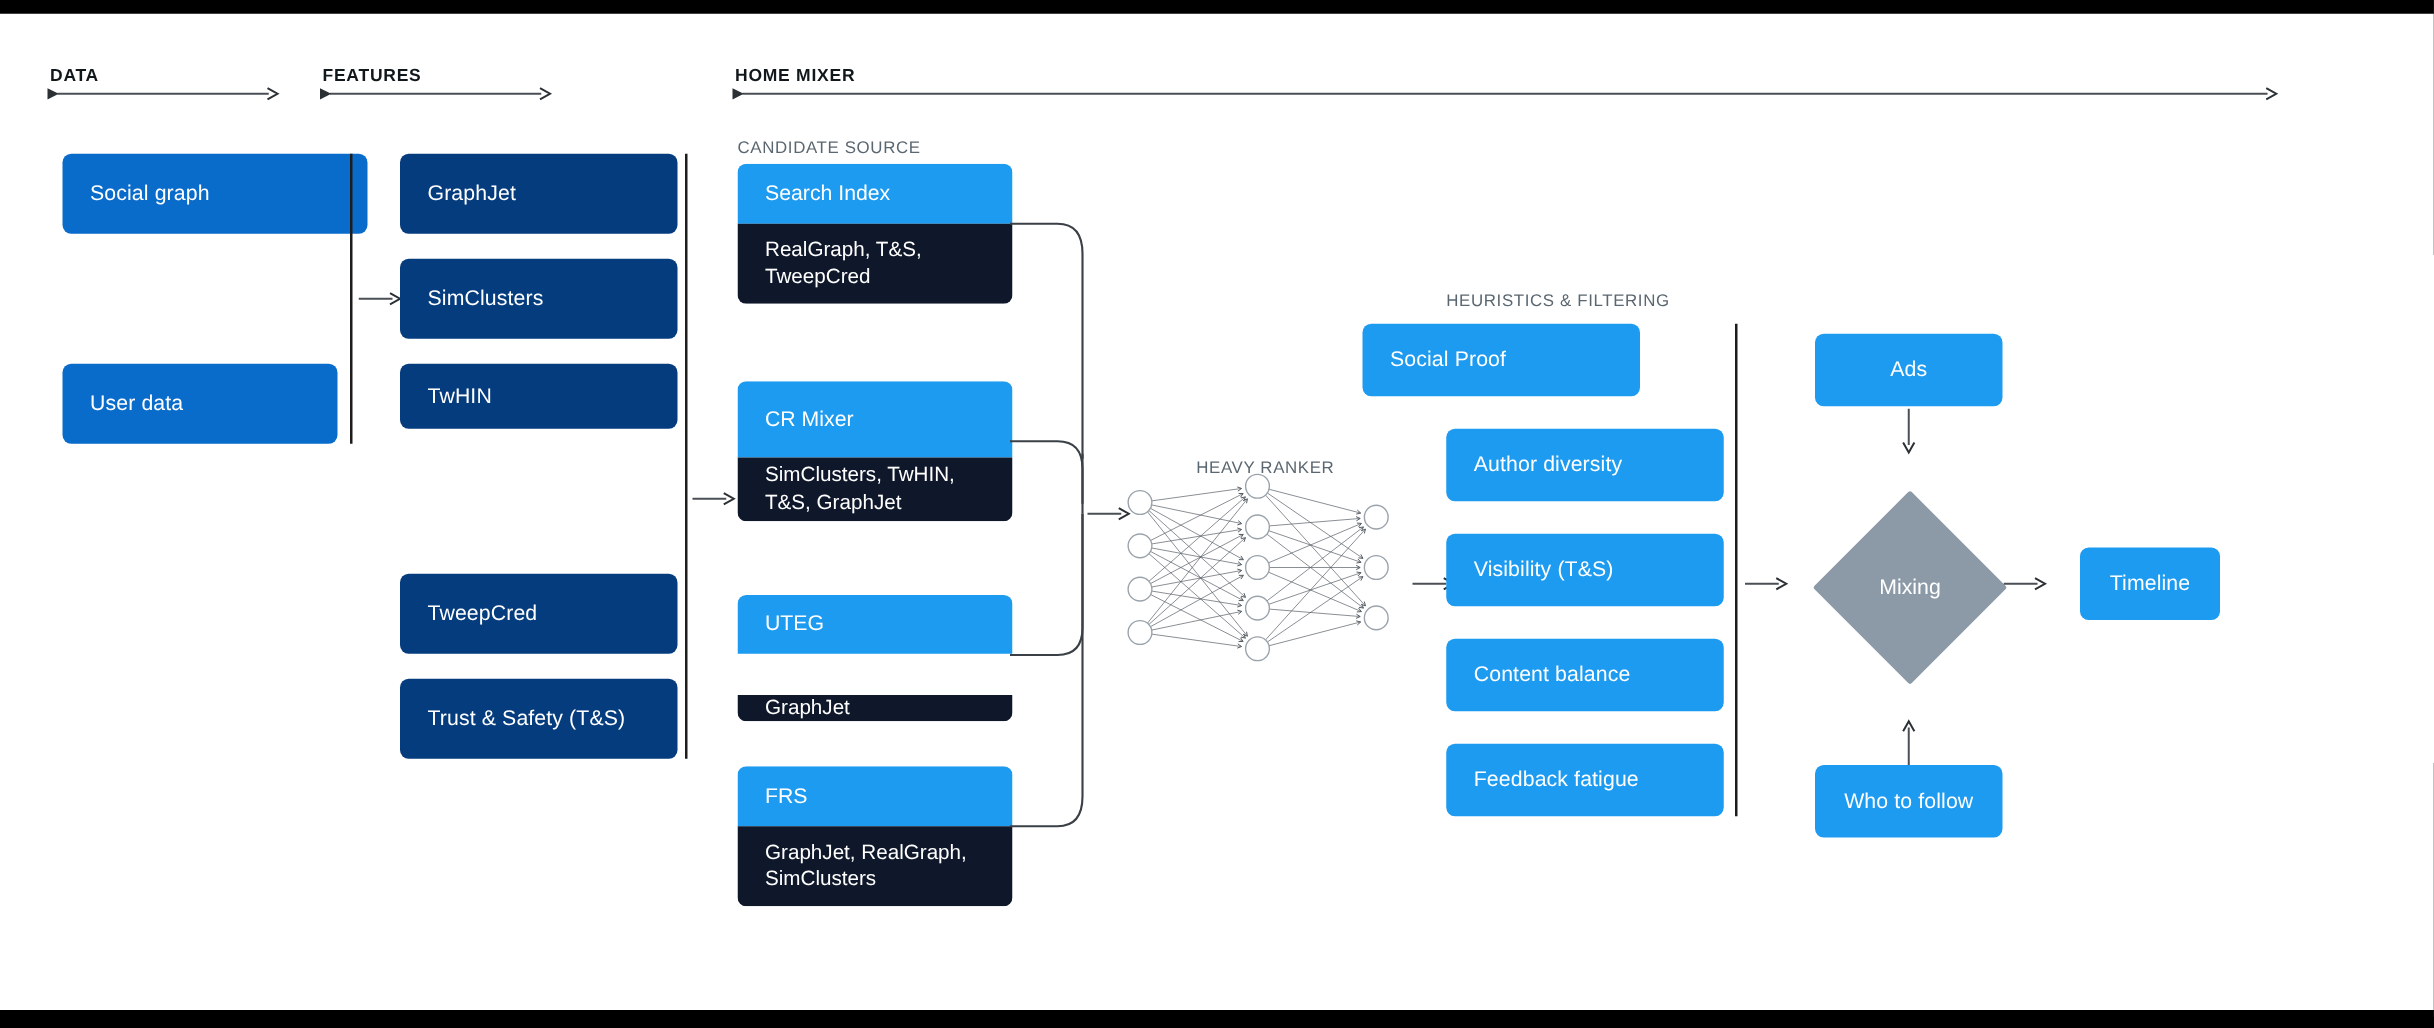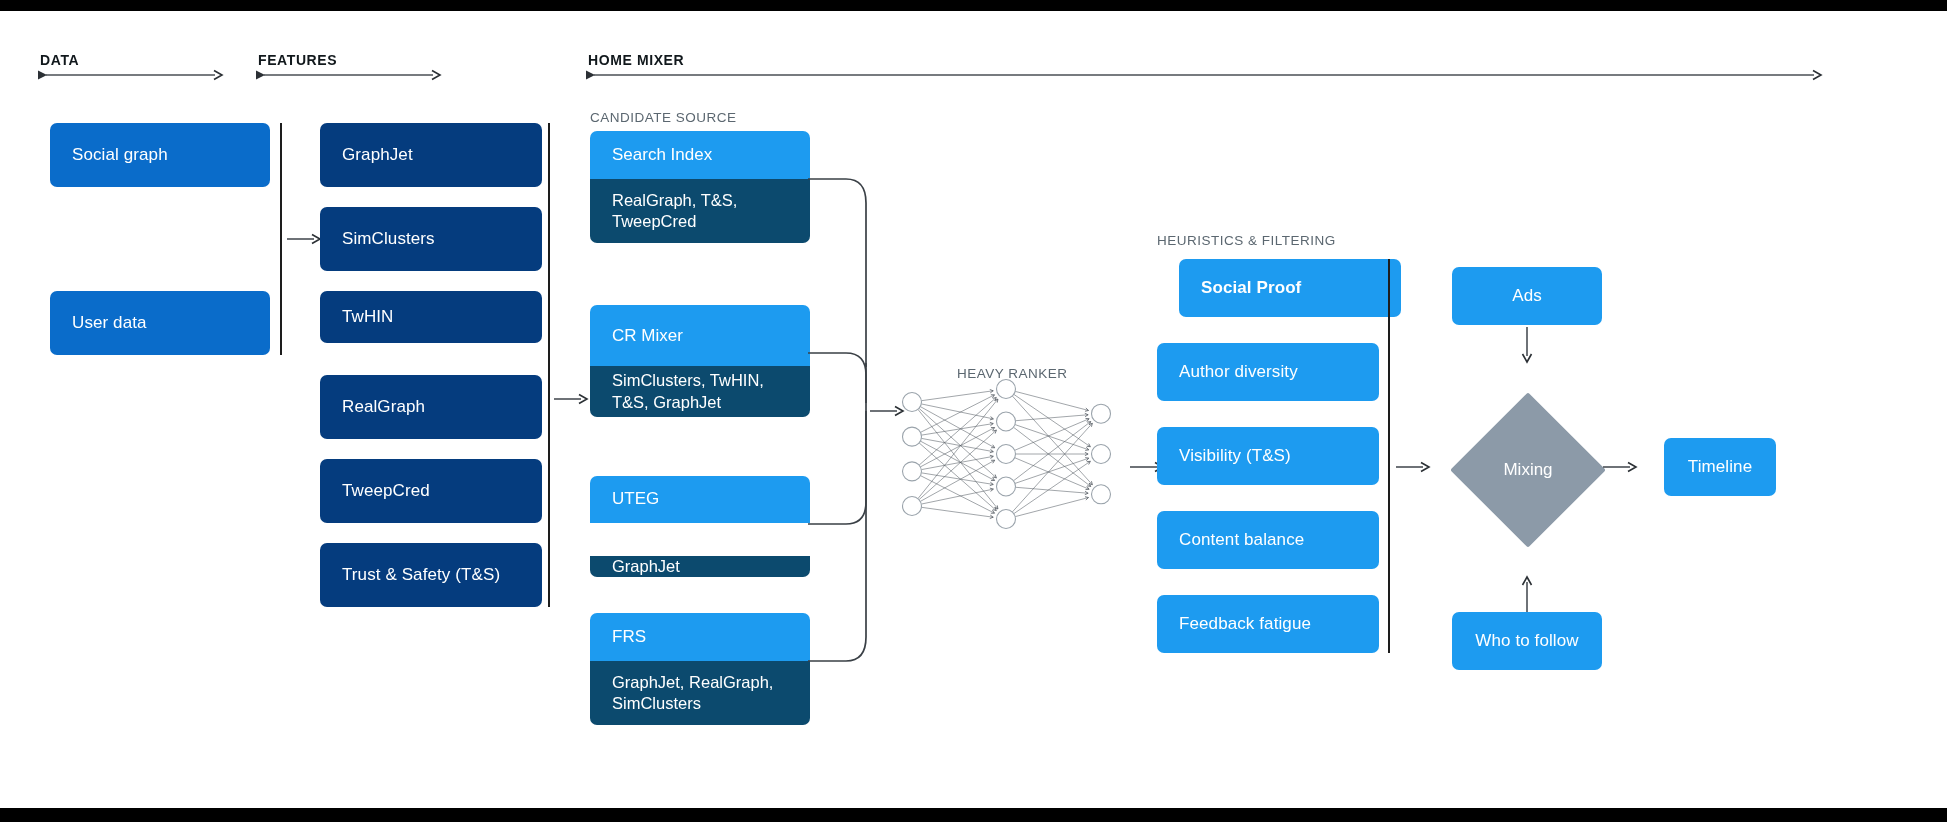--- a/index.html
+++ b/index.html
@@ -68,21 +68,21 @@
   .cs-head {
     background: #1d9bf0;
     color: #fff;
     font-size: 17px;
     display: flex;
     align-items: center;
     padding: 0 22px;
     box-sizing: border-box;
   }
   .cs-body {
-    background: #0c4a6e;
+    background: #0f172a;
     color: #fff;
     font-size: 16.5px;
     line-height: 1.28;
     display: flex;
     align-items: center;
     padding: 0 22px;
     box-sizing: border-box;
     flex: 1 1 auto;
     white-space: pre-line;
   }
@@ -140,21 +140,21 @@
       <path d="M8 7 L1228 7" stroke="#4a4f55" stroke-width="1.6" fill="none"></path>
       <path d="M0 2.5 L9 7 L0 11.5 Z" fill="#2b3035"></path>
       <path d="M1227 2.5 L1235 7 L1227 11.5" stroke="#2b3035" stroke-width="1.6" fill="none"></path>
     </svg>
   </div>
 
   <div class="sub-label" style="left:590px; top:99px;">CANDIDATE SOURCE</div>
   <div class="sub-label" style="left:957px; top:355px;">HEAVY RANKER</div>
   <div class="sub-label" style="left:1157px; top:222px;">HEURISTICS &amp; FILTERING</div>
 
-  <div class="box data" style="left:50px; top:112px; width:220px; height:64px;">
+  <div class="box data" style="left:50px; top:112px; width:244px; height:64px;">
     <span>Social graph</span>
   </div>
   <div class="box data" style="left:50px; top:280px; width:220px; height:64px;">
     <span>User data</span>
   </div>
 
   <div class="vrule" style="left:280px; top:112px; height:232px;"></div>
 
   <div class="abs" style="left:287px; top:220px;">
     <svg width="34" height="16" viewBox="0 0 34 16">
@@ -164,23 +164,20 @@
   </div>
 
   <div class="box feature" style="left:320px; top:112px; width:222px; height:64px;">
     <span>GraphJet</span>
   </div>
   <div class="box feature" style="left:320px; top:196px; width:222px; height:64px;">
     <span>SimClusters</span>
   </div>
   <div class="box feature" style="left:320px; top:280px; width:222px; height:52px;">
     <span>TwHIN</span>
-  </div>
-  <div class="box feature" style="left:320px; top:364px; width:222px; height:64px;">
-    <span>RealGraph</span>
   </div>
   <div class="box feature" style="left:320px; top:448px; width:222px; height:64px;">
     <span>TweepCred</span>
   </div>
   <div class="box feature" style="left:320px; top:532px; width:222px; height:64px;">
     <span>Trust &amp; Safety (T&amp;S)</span>
   </div>
 
   <div class="vrule" style="left:548px; top:112px; height:484px;"></div>
 
@@ -329,21 +326,21 @@
       </svg>
   </div>
 
   <div class="abs" style="left:1130px; top:448px;">
     <svg width="34" height="16" viewBox="0 0 34 16">
       <path d="M0 8 L27 8" stroke="#4a4f55" stroke-width="1.6" fill="none"></path>
       <path d="M25 3.5 L33 8 L25 12.5" stroke="#2b3035" stroke-width="1.6" fill="none"></path>
     </svg>
   </div>
 
-  <div class="box heur" style="left:1179px; top:248px; width:222px; height:58px;font-weight:bold;">
+  <div class="box heur" style="left:1090px; top:248px; width:222px; height:58px;">
     <span>Social Proof</span>
   </div>
   <div class="box heur" style="left:1157px; top:332px; width:222px; height:58px;">
     <span>Author diversity</span>
   </div>
   <div class="box heur" style="left:1157px; top:416px; width:222px; height:58px;">
     <span>Visibility (T&amp;S)</span>
   </div>
   <div class="box heur" style="left:1157px; top:500px; width:222px; height:58px;">
     <span>Content balance</span>

